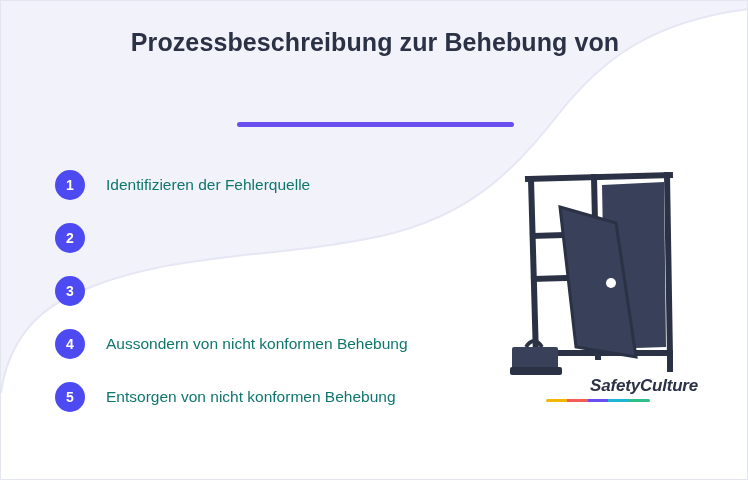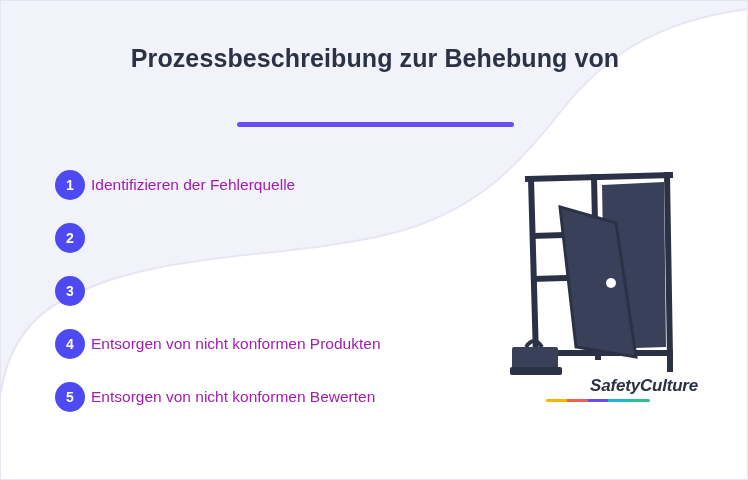--- a/index.html
+++ b/index.html
@@ -31,21 +31,21 @@
     top: 0;
     width: 748px;
     height: 480px;
     overflow: hidden;
     z-index: 0;
   }
 
   .title-wrap {
     position: absolute;
     left: 0;
-    top: 40px;
+    top: 24px;
     width: 748px;
     text-align: center;
     z-index: 2;
   }
 
   .title {
     font-size: 25px;
     font-weight: bold;
     color: #2b3245;
     line-height: 1.38;
@@ -87,23 +87,23 @@
     color: #ffffff;
     font-size: 14px;
     font-weight: bold;
     display: flex;
     align-items: center;
     justify-content: center;
     flex: 0 0 auto;
   }
 
   .step-label {
-    margin-left: 6px;
+    margin-left: 21px;
     font-size: 15.5px;
-    color: #a21caf;
+    color: #0f766e;
     white-space: nowrap;
   }
 
   .illustration {
     position: absolute;
     left: 497px;
     top: 160px;
     width: 200px;
     height: 240px;
     z-index: 2;
@@ -170,26 +170,26 @@
     <div class="step">
       <div class="step-badge">2</div>
     </div>
 
     <div class="step">
       <div class="step-badge">3</div>
     </div>
 
     <div class="step">
       <div class="step-badge">4</div>
-      <div class="step-label">Entsorgen von nicht konformen Produkten</div>
+      <div class="step-label">Aussondern von nicht konformen Behebung</div>
     </div>
 
     <div class="step">
       <div class="step-badge">5</div>
-      <div class="step-label">Entsorgen von nicht konformen Bewerten</div>
+      <div class="step-label">Entsorgen von nicht konformen Behebung</div>
     </div>
 
   </div>
 
   <div class="illustration">
     <svg width="200" height="240" viewBox="0 0 200 240" xmlns="http://www.w3.org/2000/svg">
       <g stroke="#2b3245" stroke-width="6" fill="none" stroke-linecap="square">
 
         <path d="M30 18 L172 14"></path>
 

